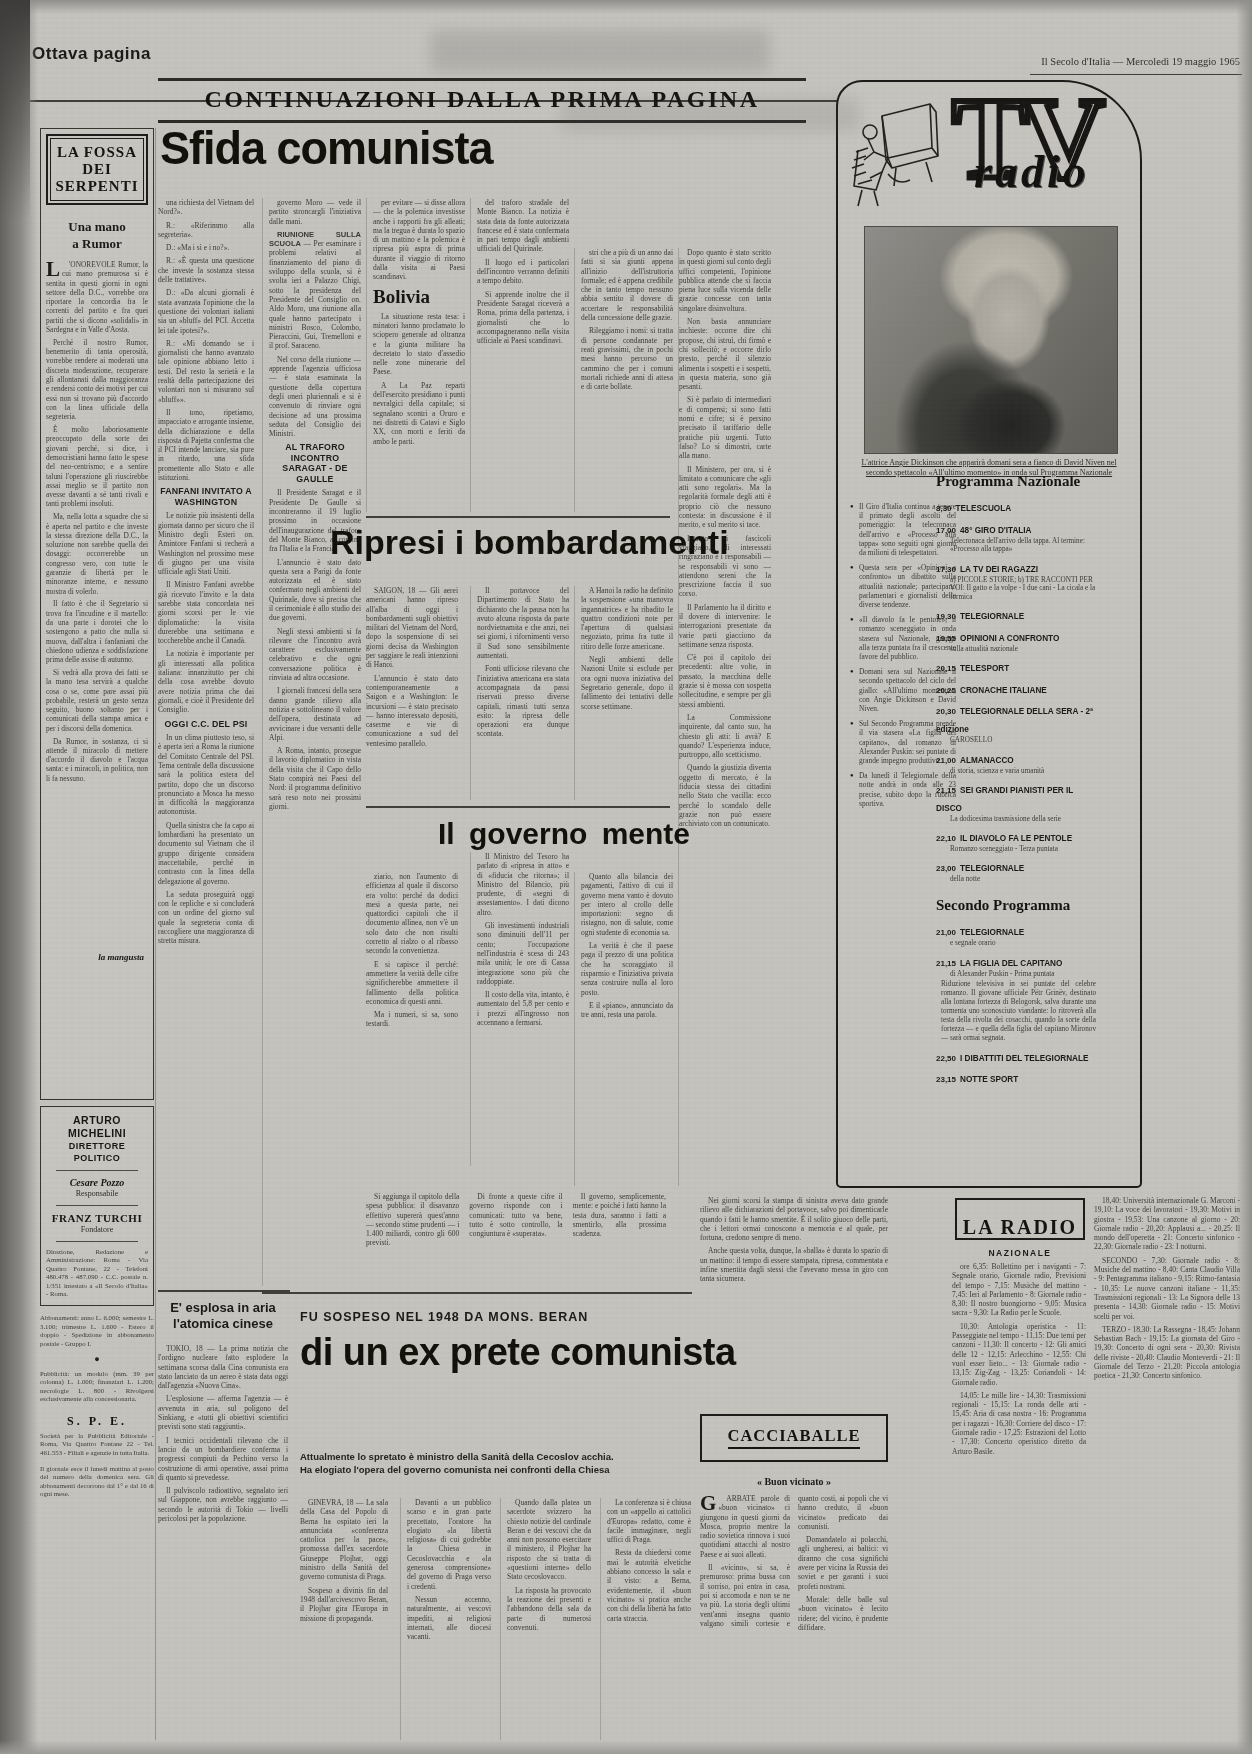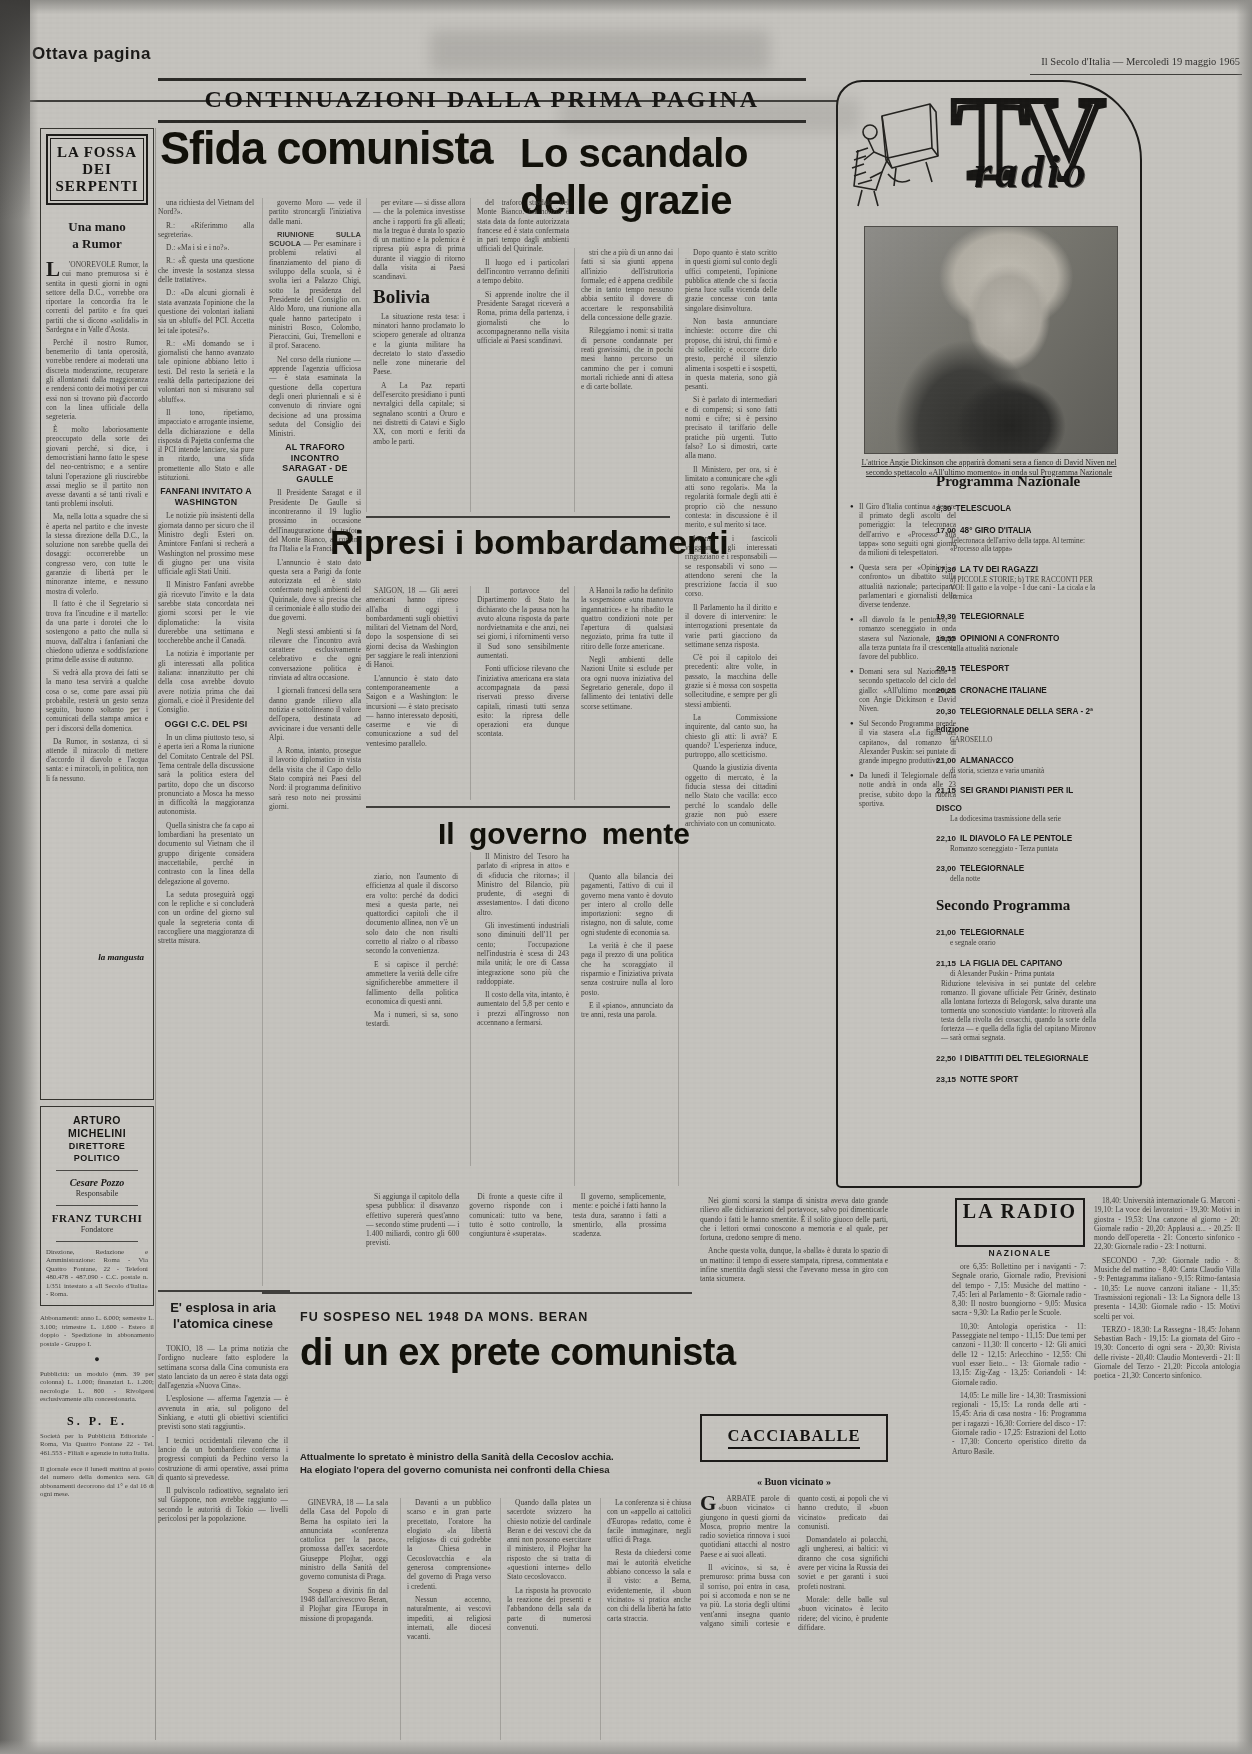--- a/index.html
+++ b/index.html
@@ -82,22 +82,22 @@
   .notes p::before{content:"●";position:absolute;left:0;top:0;font-size:6px;color:#1c1b19;}
   .prog{position:absolute;left:936px;top:472px;width:160px;height:706px;overflow:hidden;z-index:3;}
   .prog-title{font:bold 15px/18px "Liberation Serif",serif;color:#151412;margin:0 0 7px;}
   .prog-title.second{margin-top:12px;}
   .pi{margin:0 0 3.5px;}
   .pt{font:bold 8px/10px "Liberation Sans",sans-serif;color:#1b1a18;text-align:right;}
   .pn{font:bold 8.2px/10px "Liberation Sans",sans-serif;color:#1b1a18;}
   .ps{font:7.2px/8.8px "Liberation Serif",serif;color:#3c3a36;padding-left:14px;}
   .psyn{font:7.2px/8.9px "Liberation Serif",serif;color:#3c3a36;text-align:justify;margin:2px 0 4px;padding-left:5px;}
   
-  .laradio-box{position:absolute;left:955px;top:1198px;width:130px;height:49px;border:2px solid #1c1b19;box-sizing:border-box;
-               display:flex;align-items:flex-start;justify-content:center;font:bold 20px/22px "Liberation Serif",serif;letter-spacing:2px;color:#141311;}
+  .laradio-box{position:absolute;left:955px;top:1198px;width:130px;height:42px;border:2px solid #1c1b19;box-sizing:border-box;
+               display:flex;align-items:flex-end;justify-content:center;font:bold 20px/22px "Liberation Serif",serif;letter-spacing:2px;color:#141311;}
   .laradio-net{position:absolute;left:955px;top:1248px;width:130px;text-align:center;font:bold 8.5px/10px "Liberation Sans",sans-serif;letter-spacing:1.5px;color:#1c1b19;}
   .radio-colA{left:952px;top:1262px;width:134px;height:478px;}
   .radio-colB{left:1094px;top:1196px;width:146px;height:544px;}
   .preblock{left:700px;top:1196px;width:188px;height:212px;}
   .caccia-box{position:absolute;left:700px;top:1414px;width:188px;height:48px;border:2px solid #1c1b19;box-sizing:border-box;
               display:flex;align-items:center;justify-content:center;}
   .caccia-box span{font:bold 16.5px/18px "Liberation Serif",serif;letter-spacing:1px;color:#141311;border-bottom:2px solid #141311;padding-bottom:2px;}
   .caccia-sub{position:absolute;left:700px;top:1476px;width:188px;text-align:center;font:bold 10px/12px "Liberation Serif",serif;color:#1a1918;}
   .caccia-body{left:700px;top:1494px;width:188px;height:246px;column-count:2;column-gap:8px;}
   .vline{position:absolute;width:1px;background:rgba(62,60,56,.35);}
@@ -160,24 +160,20 @@
     <div class="spe">S. P. E.</div>
     <div class="tinyprint" style="margin-top:2px;">Società per la Pubblicità Editoriale - Roma, Via Quattro Fontane 22 - Tel. 461.553 - Filiali e agenzie in tutta Italia.</div>
     <div class="tinyprint">Il giornale esce il lunedì mattina al posto del numero della domenica sera. Gli abbonamenti decorrono dal 1° e dal 16 di ogni mese.</div>
   </div>
 
   <div class="rule banner-rule" style="left:158px;top:78px;width:648px;"></div>
   <div class="banner">CONTINUAZIONI DALLA PRIMA PAGINA</div>
   <div class="rule banner-rule" style="left:158px;top:120px;width:648px;"></div>
 
   <div class="headline hl-sfida">Sfida comunista</div>
-  <div class="headline hl-scandalo">
-    <div>Lo scandalo</div>
-    <div>delle grazie</div>
-  </div>
 
   <div class="col" style="left:158px;top:198px;height:1084px;">
     <div>
         <p>una richiesta del Vietnam del Nord?».</p>
         <p>R.: «Riferimmo alla segreteria».</p>
         <p>D.: «Ma i sì e i no?».</p>
         <p>R.: «È questa una questione che investe la sostanza stessa delle trattative».</p>
         <p>D.: «Da alcuni giornali è stata avanzata l'opinione che la questione dei volontari italiani sia un «bluff» del PCI. Accetta lei tale ipotesi?».</p>
         <p>R.: «Mi domando se i giornalisti che hanno avanzato tale opinione abbiano letto i testi. Del resto la serietà e la realtà della partecipazione dei volontari non si misurano sul «bluff»».</p>
         <p>Il tono, ripetiamo, impacciato e arrogante insieme, della dichiarazione e della risposta di Pajetta conferma che il PCI intende lanciare, sia pure in ritardo, una sfida promettente allo Stato e alle istituzioni.</p>
@@ -229,21 +225,21 @@
         <p>Si apprende inoltre che il Presidente Saragat riceverà a Roma, prima della partenza, i giornalisti che lo accompagneranno nella visita ufficiale ai Paesi scandinavi.</p>
       </div>
   </div>
 
   <div class="col" style="left:574px;top:248px;height:264px;border-left:1px solid rgba(62,60,56,.25);padding-left:6px;width:92px;">
     <div>
         <p>stri che a più di un anno dai fatti si sia giunti appena all'inizio dell'istruttoria formale; ed è appena credibile che in tanto tempo nessuno abbia sentito il dovere di accertare le responsabilità della concessione delle grazie.</p>
         <p>Rileggiamo i nomi: si tratta di persone condannate per reati gravissimi, che in pochi mesi hanno percorso un cammino che per i comuni mortali richiede anni di attesa e di carte bollate.</p>
       </div>
   </div>
-  <div class="col" style="left:678px;top:248px;height:938px;border-left:1px solid rgba(62,60,56,.25);padding-left:6px;width:92px;">
+  <div class="col" style="left:678px;top:248px;height:938px;border-left:1px solid rgba(62,60,56,.25);padding-left:0;width:92px;">
     <div>
         <p>Dopo quanto è stato scritto in questi giorni sul conto degli uffici competenti, l'opinione pubblica attende che si faccia piena luce sulla vicenda delle grazie concesse con tanta singolare disinvoltura.</p>
         <p>Non basta annunciare inchieste: occorre dire chi propose, chi istruì, chi firmò e chi sollecitò; e occorre dirlo presto, perché il silenzio alimenta i sospetti e i sospetti, in questa materia, sono già pesanti.</p>
         <p>Si è parlato di intermediari e di compensi; si sono fatti nomi e cifre; si è persino precisato il tariffario delle pratiche più urgenti. Tutto falso? Lo si dimostri, carte alla mano.</p>
         <p>Il Ministero, per ora, si è limitato a comunicare che «gli atti sono regolari». Ma la regolarità formale degli atti è proprio ciò che nessuno contesta: in discussione è il merito, e sul merito si tace.</p>
         <p>Intanto i fascicoli viaggiano, gli interessati ringraziano e i responsabili — se responsabili vi sono — attendono sereni che la prescrizione faccia il suo corso.</p>
         <p>Il Parlamento ha il diritto e il dovere di intervenire: le interrogazioni presentate da varie parti giacciono da settimane senza risposta.</p>
         <p>C'è poi il capitolo dei precedenti: altre volte, in passato, la macchina delle grazie si è mossa con sospetta sollecitudine, e sempre per gli stessi ambienti.</p>
         <p>La Commissione inquirente, dal canto suo, ha chiesto gli atti: li avrà? E quando? L'esperienza induce, purtroppo, allo scetticismo.</p>
         <p>Quando la giustizia diventa oggetto di mercato, è la fiducia stessa dei cittadini nello Stato che vacilla: ecco perché lo scandalo delle grazie non può essere archiviato con un comunicato.</p>

